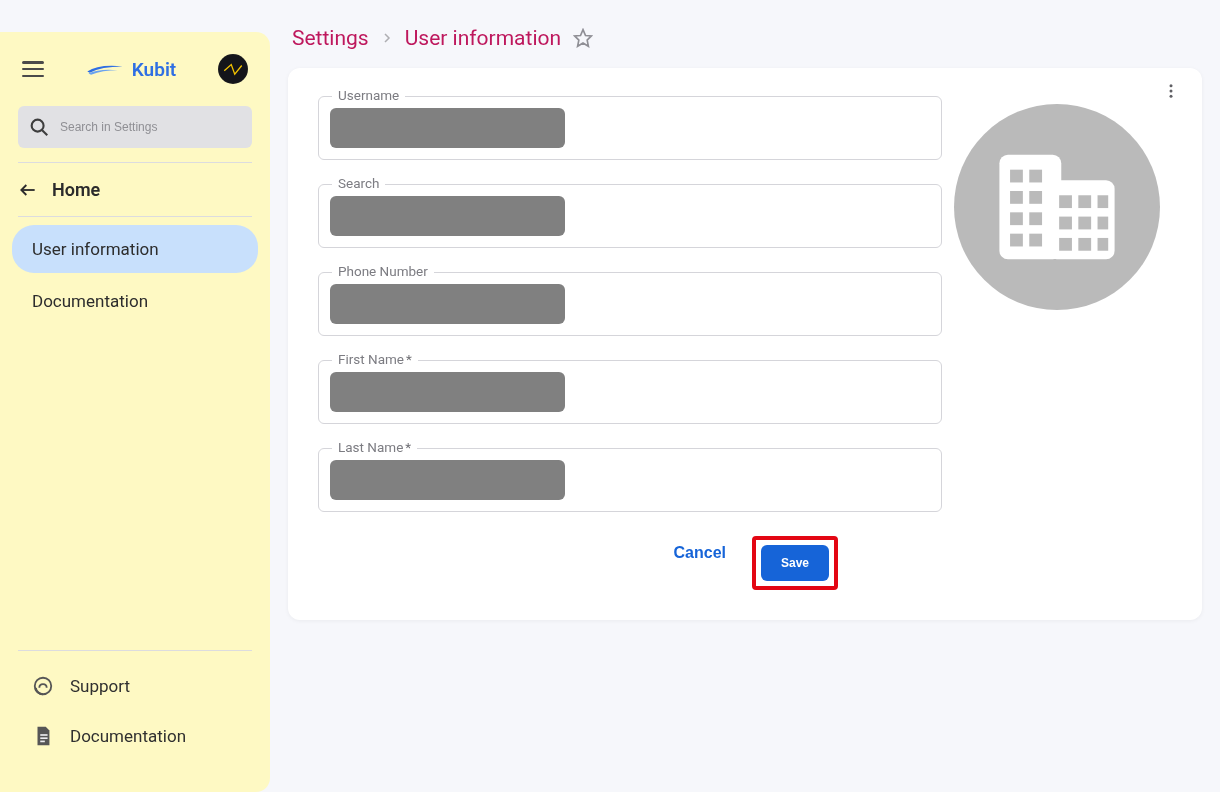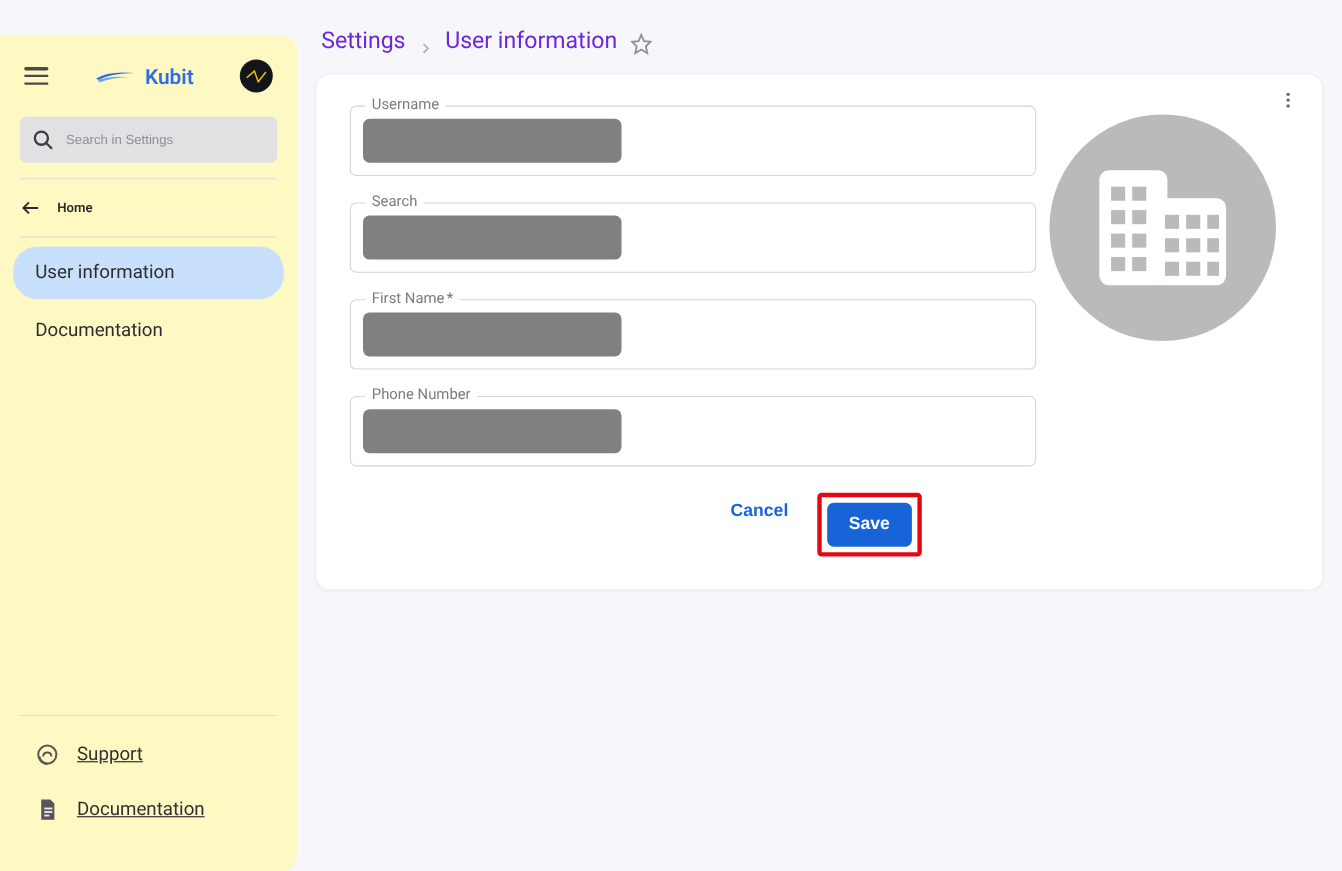--- a/index.html
+++ b/index.html
@@ -42,39 +42,39 @@
     padding: 10px 10px;
     gap: 10px;
   }
   .search-box .s-icon { width:22px; height:22px; color:#3d3d3d; flex-shrink:0; }
   .search-input {
     border:none; background:transparent; outline:none;
     font-size:12px; color:#7a7a7e; width:100%;
   }
   .search-input::placeholder { color:#8f8f94; }
   hr.sep { border:none; border-top:1px solid #dcdcdf; margin:0 18px; }
-  .nav-home { display:flex; align-items:center; gap:14px; padding:16px 18px; font-size:12px; font-weight:600; color:#2b2b2b; cursor:pointer;}
+  .nav-home { display:flex; align-items:center; gap:14px; padding:16px 18px; font-size:18px; font-weight:600; color:#2b2b2b; cursor:pointer;}
   .nav-home svg { width:20px; height:20px; }
   .nav-list { padding: 8px 12px;}
   .nav-item {
     padding: 14px 20px;
     font-size:17px;
     border-radius: 22px;
     cursor:pointer;
     color:#2d2d2d;
     margin-bottom: 4px;
   }
   .nav-item.active { background:#c8e0fc; }
   .spacer { flex:1; }
-  .bottom-links { padding: 15px 12px; text-decoration: underline; }
+  .bottom-links { padding: 15px 12px; }
   .bottom-links hr { border:none; border-top:1px solid #dcdcdf; margin: 0 6px 10px 6px;}
   .blink { display:flex; align-items:center; gap:16px; padding:14px 20px; font-size:17px; color:#303030; cursor:pointer;}
   .blink svg { width:22px; height:22px; color:#565656;}
   .main { flex:1; padding: 18px 18px 18px 18px; display:flex; flex-direction:column;}
-  .breadcrumb { display:flex; align-items:flex-end; gap:12px; padding: 8px 4px 18px 4px; font-size:21px; color:#6d28d9;}
+  .breadcrumb { display:flex; align-items:center; gap:12px; padding: 8px 4px 18px 4px; font-size:21px; color:#be185d;}
   .breadcrumb .crumb { cursor:pointer; }
   .breadcrumb .chev { color:#aeaeb2; }
   .breadcrumb .star { color:#8f8f95; cursor:pointer; width:20px; height:20px;}
   .card {
     background:#ffffff; border-radius:12px;
     box-shadow: 0 1px 4px rgba(0,0,0,0.05);
     padding: 28px 30px 30px 30px;
     position:relative;
     display:flex;
   }
@@ -91,21 +91,21 @@
   }
   .field .label .req { color:#6e6e73; margin-left:2px; }
   .field-box {
     border:1px solid #d5d5da; border-radius:6px; padding:12px 12px; min-height:64px;
     display:flex; align-items:center;
   }
   .field-box.rowpad { padding: 11px 11px; }
   .masked { width:235px; height:40px; border-radius:6px; background:#808080;}
   .form-actions { display:flex; gap:22px; justify-content:flex-end; align-items:flex-start; max-width: 520px; margin-top:6px;}
   .btn-text { border:none; background:transparent; color:#1664d8; font-weight:600; font-size:16px; cursor:pointer; padding:8px 4px;}
-  .btn-primary { border:none; background:#1664d8; color:#ffffff; font-weight:600; font-size:16px; border-radius:6px; padding:11px 20px; cursor:pointer;}
+  .btn-primary { border:none; background:#1664d8; color:#ffffff; font-weight:600; font-size:12px; border-radius:6px; padding:11px 20px; cursor:pointer;}
   .highlight-ring { border:4px solid #e30613; border-radius:4px; padding:5px 5px; display:inline-flex;}
 </style>
 </head>
 <body>
 
 <div class="app">
   <aside class="sidebar">
     <div class="sidebar-header">
       <div class="menu-icon">
           <span></span>
@@ -216,36 +216,44 @@
           <span class="label">
             <span>Search</span>
           </span>
           <div class="field-box rowpad">
             <div class="masked"></div>
           </div>
         </div>
 
         <div class="field">
           <span class="label">
+            <span>Phone Number</span>
+          </span>
+          <div class="field-box rowpad">
+            <div class="masked"></div>
+          </div>
+        </div>
+
+        <div class="field">
+          <span class="label">
             <span>First Name</span><span class="req">*</span>
           </span>
           <div class="field-box rowpad">
             <div class="masked"></div>
           </div>
         </div>
 
         <div class="field">
           <span class="label">
-            <span>Phone Number</span>
-          </span>
-          <div class="field-box rowpad">
-            <div class="masked"></div>
-          </div>
-        </div>
-
+            <span>Last Name</span><span class="req">*</span>
+          </span>
+          <div class="field-box rowpad">
+            <div class="masked"></div>
+          </div>
+        </div>
 
         <div class="form-actions">
           <button class="btn-text">Cancel</button>
           <span class="highlight-ring">
             <button class="btn-primary">Save</button>
           </span>
         </div>
       </div>
 
       <div class="avatar-col">

